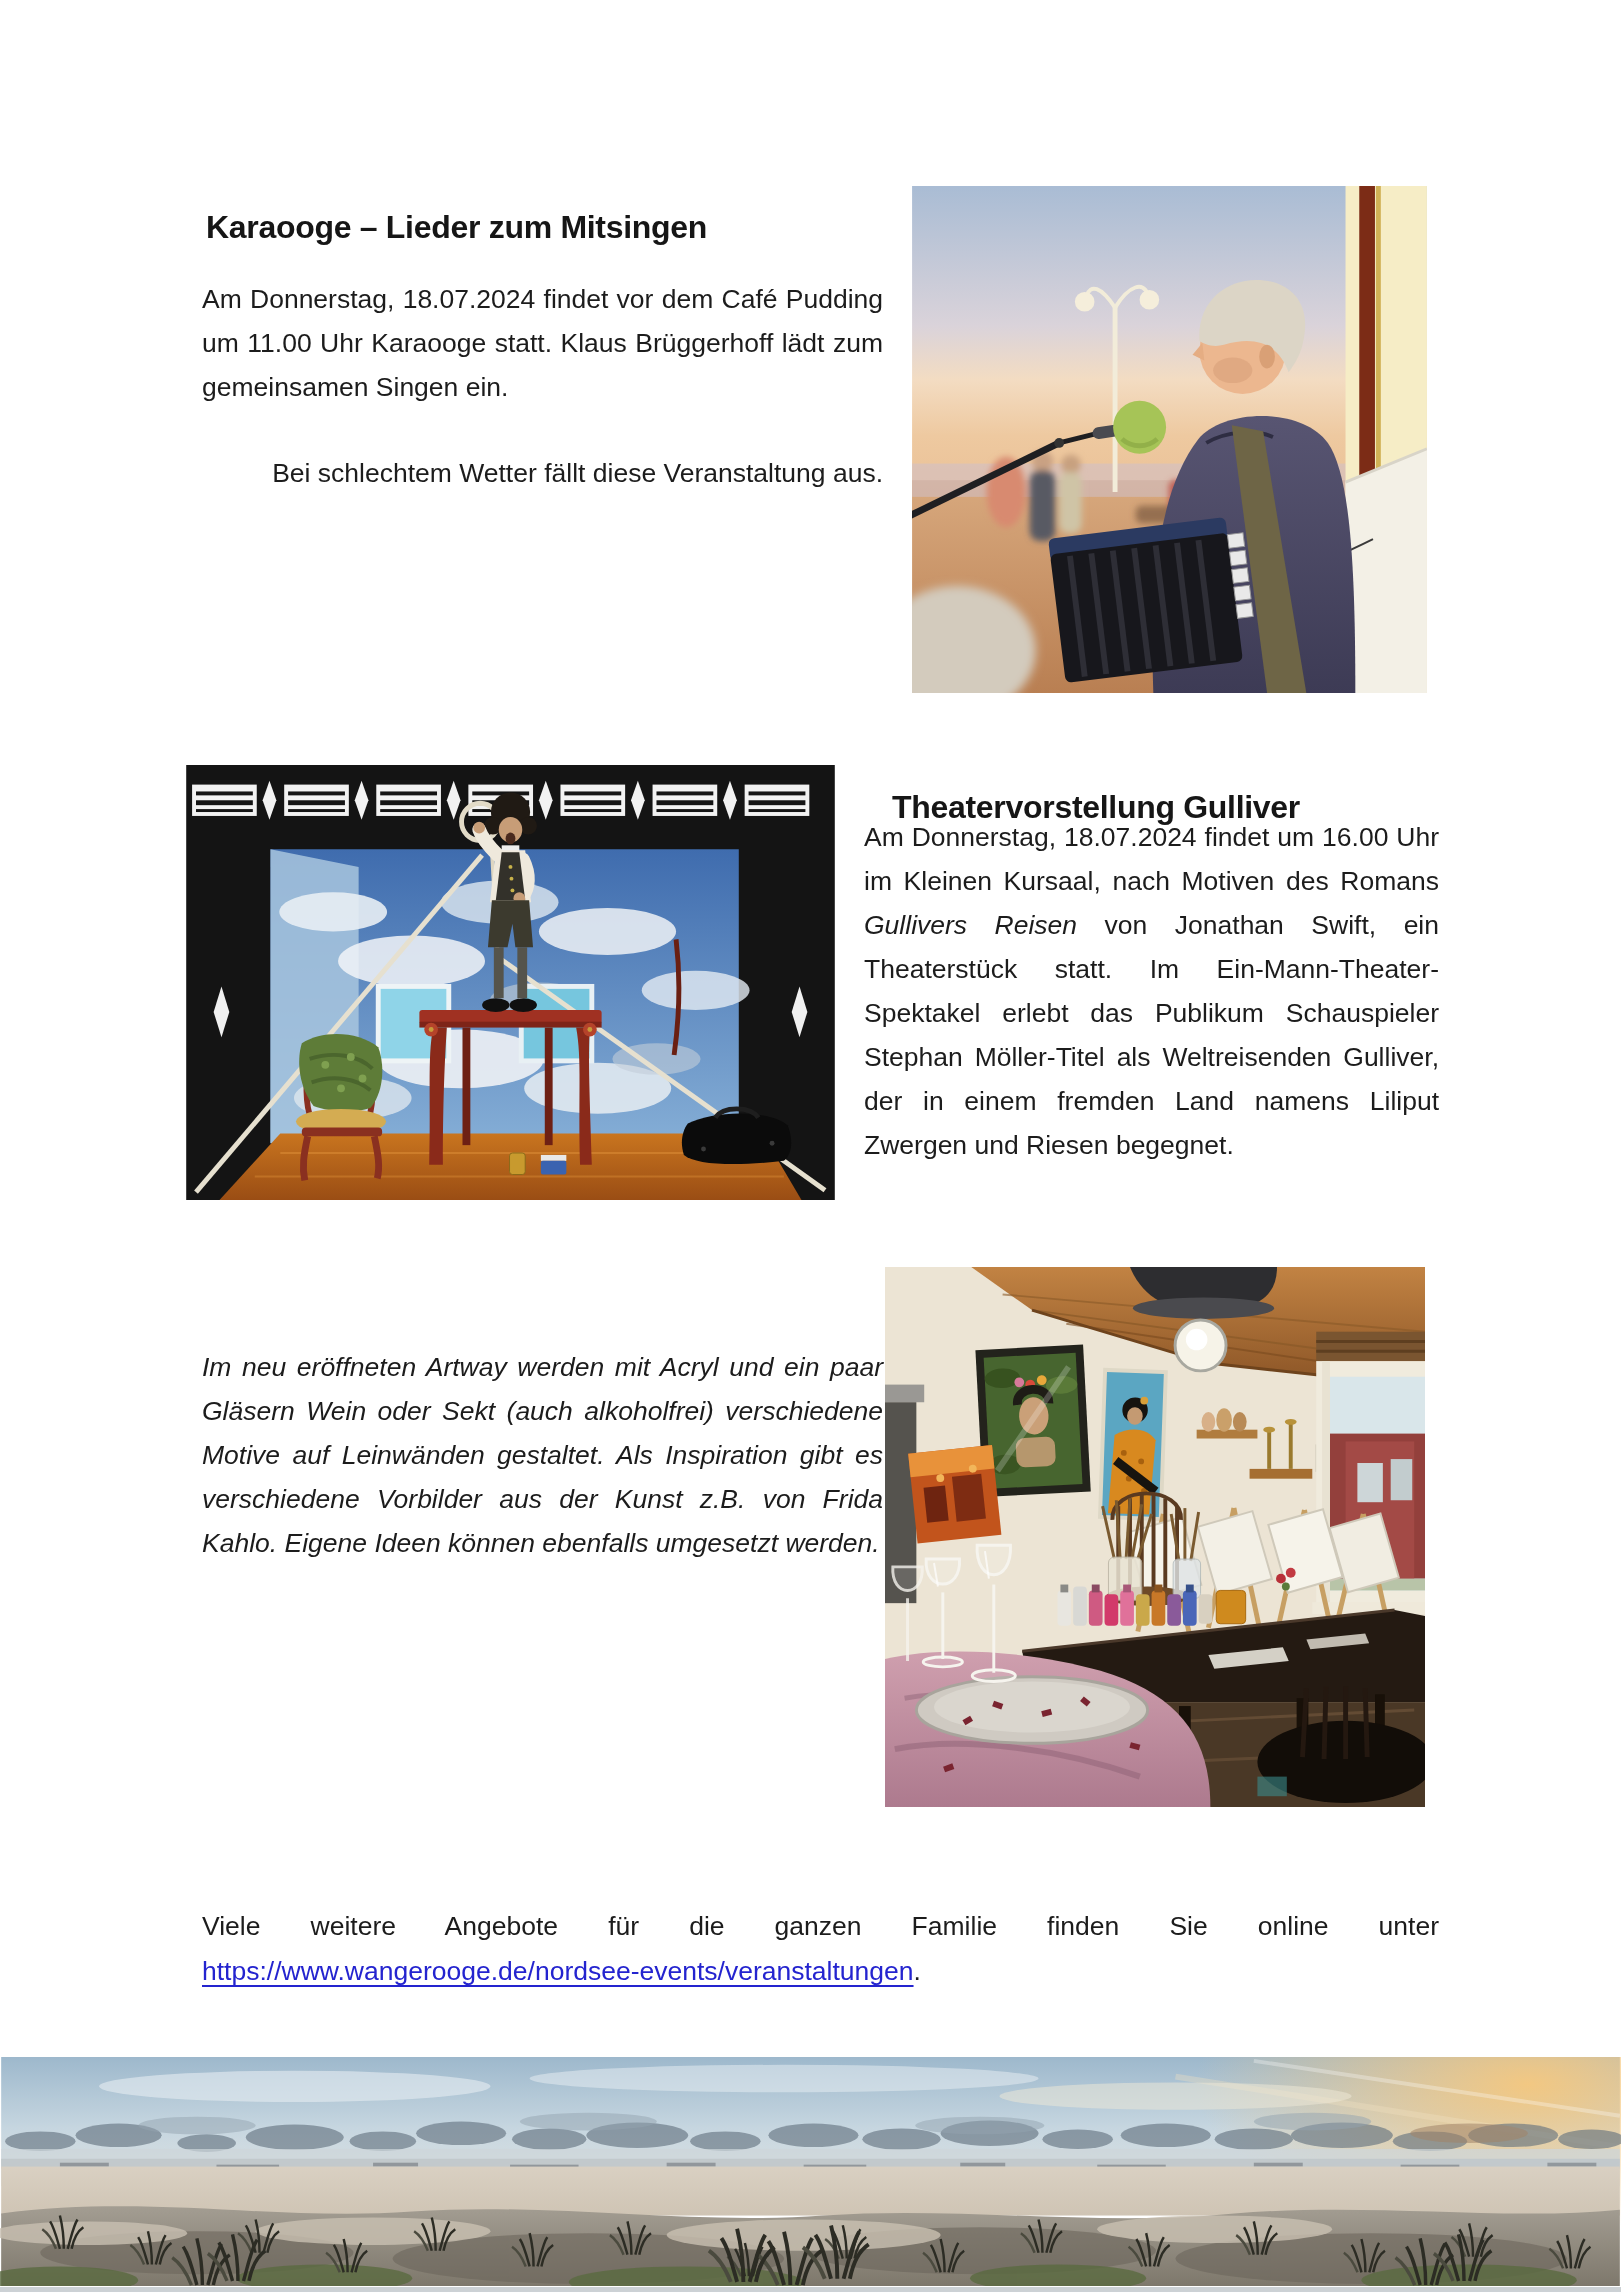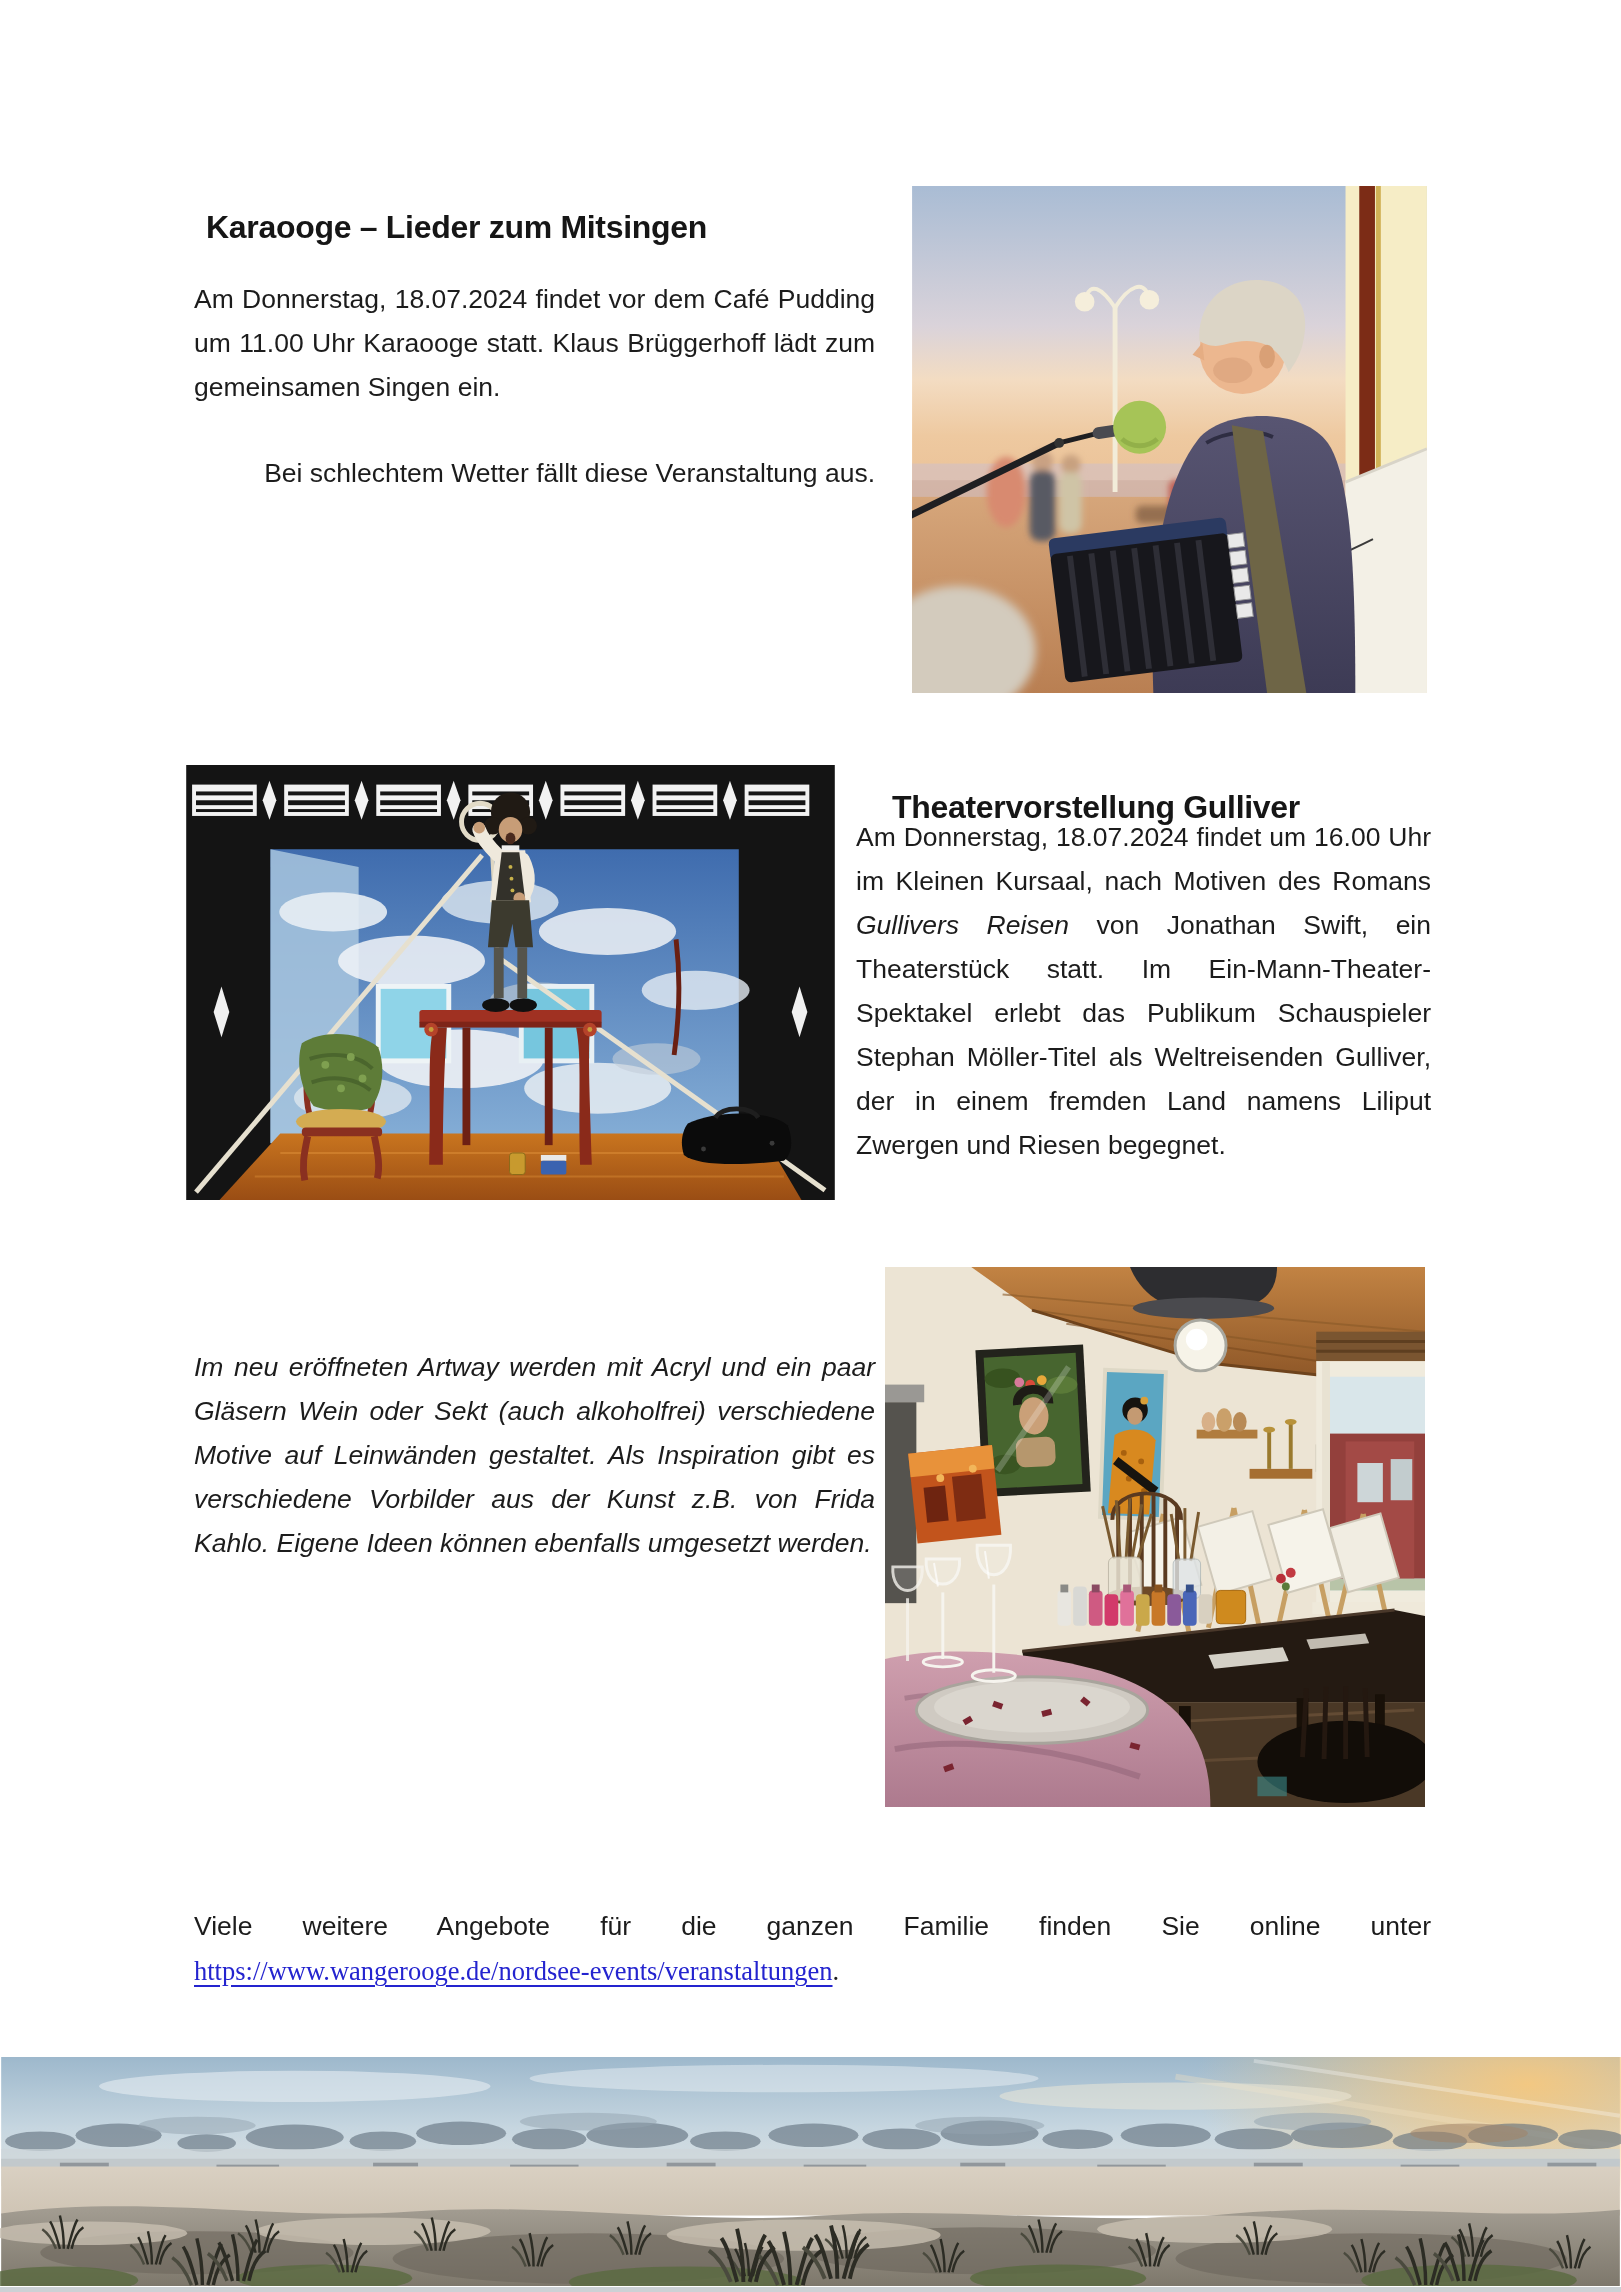--- a/index.html
+++ b/index.html
@@ -20,20 +20,21 @@
     color:#161616;
     line-height:39px;
     white-space:nowrap;
   }
   .body-text{
     font-size:26.5px;
     line-height:44px;
     text-align:justify;
     text-justify:inter-word;
     color:#1c1c1c;
+    margin-left:8px;
   }
   .justify-full{
     text-align:justify;
     text-align-last:justify;
   }
   .italic{font-style:italic;}
   .link{
     color:#2424cf;
     text-decoration:underline;
     text-underline-offset:4.9px;
@@ -501,21 +502,21 @@
         <ellipse cx="111" cy="417" rx="22" ry="6"></ellipse>
       <path d="M8,306 C6,338 40,338 38,306 Z" opacity="0.8"></path>
       <line x1="23" y1="338" x2="23" y2="402" opacity="0.8"></line>
     </g>
     <line x1="50" y1="302" x2="54" y2="326" stroke="#ffffff" stroke-width="2" opacity="0.7"></line>
     <line x1="102" y1="290" x2="106" y2="318" stroke="#ffffff" stroke-width="2" opacity="0.7"></line>
   </svg>
 
   <div class="abs body-text justify-full" style="left:194px; top:1904px; width:1237px;">Viele weitere Angebote für die ganzen Familie finden Sie online unter</div>
 
-  <div class="abs body-text" style="left:194px; top:1949px; width:1237px; text-align:left;font-family:Liberation Serif, serif;">
+  <div class="abs body-text" style="left:194px; top:1949px; width:1237px; text-align:left;">
     <a class="link" href="#">https://www.wangerooge.de/nordsee-events/veranstaltungen</a><span class="link-suffix">.</span>
   </div>
 
   <svg class="abs photo" style="left:0; top:2057px;" width="1621" height="229" viewBox="0 0 1654 234" role="img" aria-label="beach-dunes-sunset-panorama-photo">
     <defs>
       <linearGradient id="sky4" x1="0" y1="0" x2="0" y2="1">
         <stop offset="0" stop-color="#9db8cc"></stop>
           <stop offset="0.55" stop-color="#c6d6e0"></stop>
           <stop offset="1" stop-color="#dfe3e2"></stop>
       </linearGradient>

